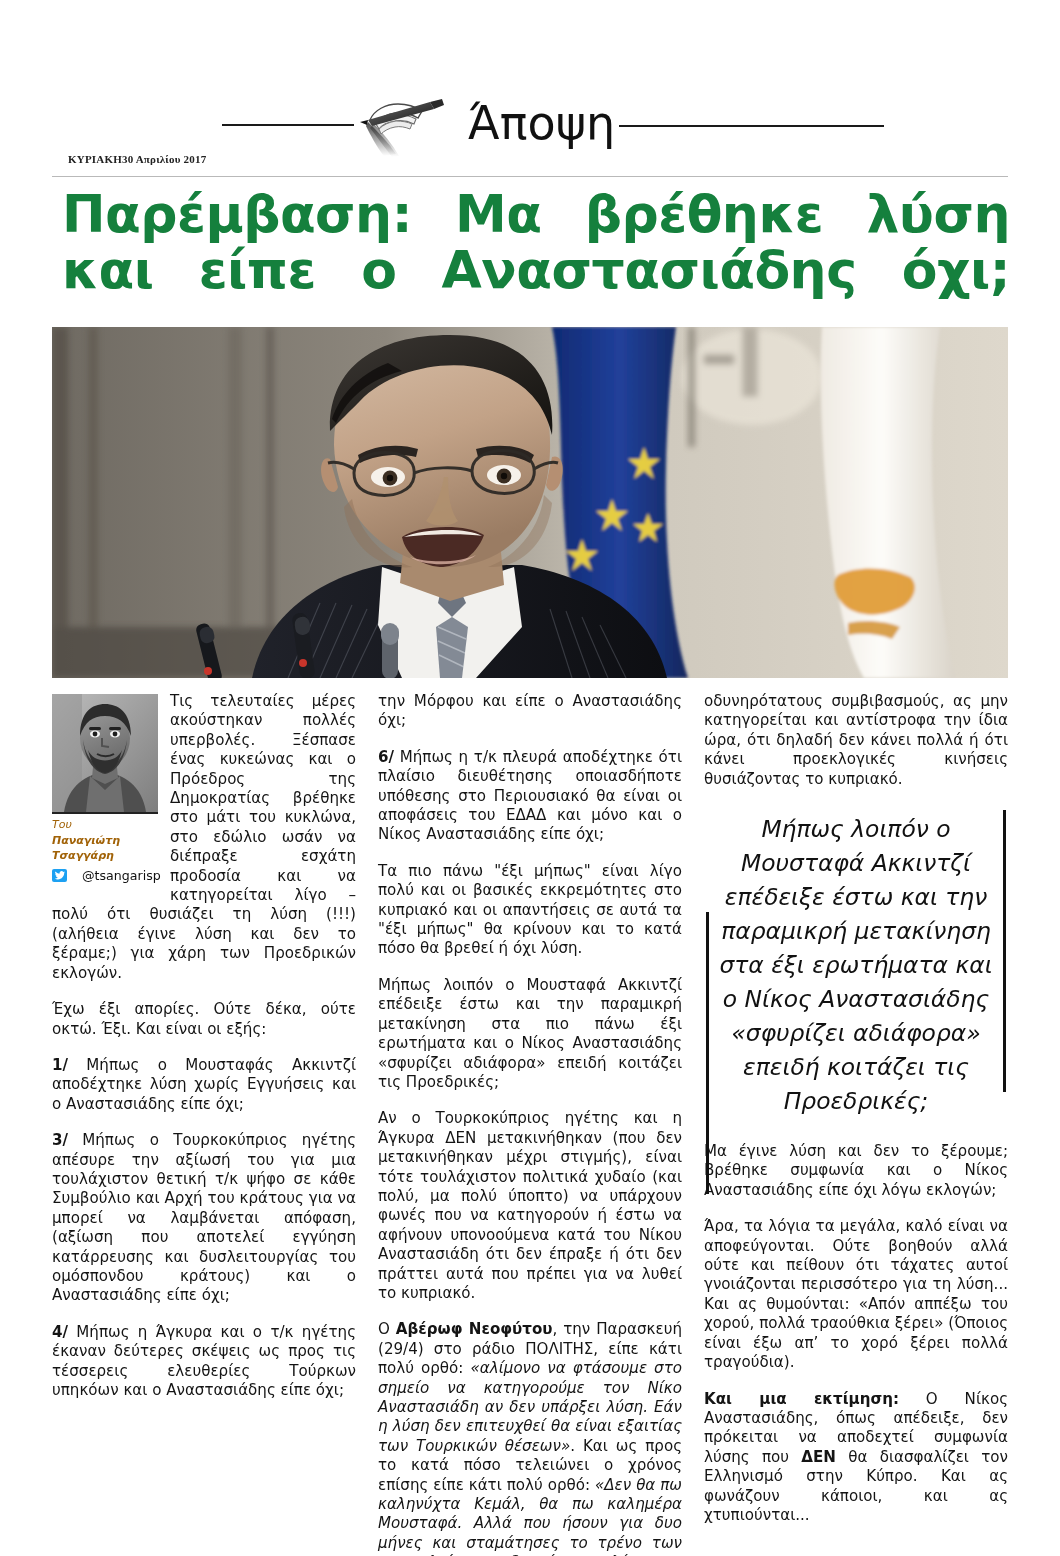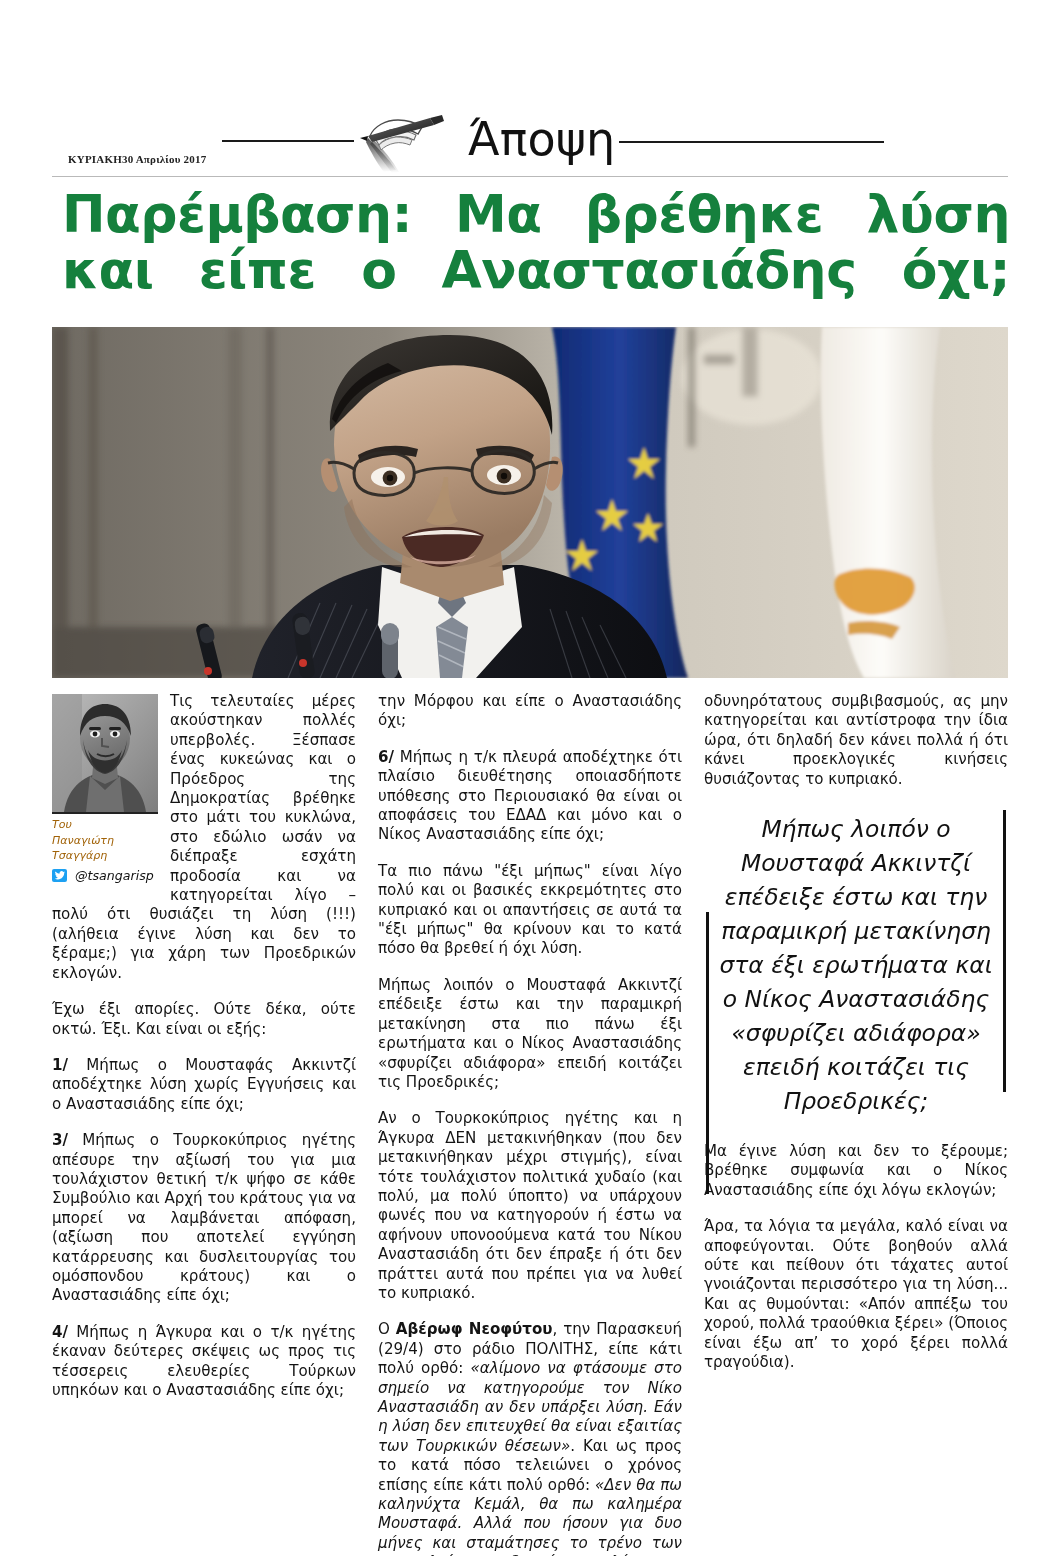--- a/index.html
+++ b/index.html
@@ -18,21 +18,21 @@
   .page {
     position: relative;
     width: 1060px;
     height: 1556px;
     background: #fff;
   }
 
   
   .masthead {
     position: absolute;
-    left: 0; top: 16px;
+    left: 0; top: 0;
     width: 1060px;
     height: 150px;
   }
   .masthead-inner {
     position: absolute;
     left: 222px;
     top: 96px;
     width: 662px;
     height: 54px;
     display: flex;
@@ -163,27 +163,26 @@
   }
   .author-photo svg { display: block; }
   .author-name {
     margin-top: 3px;
     font-family: "DejaVu Sans", sans-serif;
     font-style: italic;
     font-size: 11px;
     line-height: 15.6px;
     color: #a16207;
   }
-  .author-name .nm { font-weight: normal; margin-top: 28px; }
+  .author-name .nm { font-weight: bold; margin-top: 28px; }
   .author-handle {
     display: flex;
     align-items: center;
-    gap: 8px;
+    gap: 15px;
     margin-top: 2px;
-    font-style: italic;
     font-size: 12.6px;
     color: #111;
   }
   .tw {
     flex: 0 0 auto;
     width: 15px; height: 13px;
     background: #1da1f2;
     border-radius: 2px;
     position: relative;
   }
@@ -495,16 +494,17 @@
       <p>οδυνηρότατους συμβιβασμούς, ας μην κατηγορείται και αντίστροφα την ίδια ώρα, ότι δηλαδή δεν κάνει πολλά ή ότι κάνει προεκλογικές κινήσεις θυσιάζοντας το κυπριακό.</p>
 
       <div class="pullquote">
         <span class="pq-rule-right"></span>
         <span class="pq-rule-left"></span>
         <span class="pq-text">Μήπως λοιπόν ο Μουσταφά Ακκιντζί επέδειξε έστω και την παραμικρή μετακίνηση στα έξι ερωτήματα και ο Νίκος Αναστασιάδης «σφυρίζει αδιάφορα» επειδή κοιτάζει τις Προεδρικές;</span>
       </div>
 
       <p>Μα έγινε λύση και δεν το ξέρουμε; Βρέθηκε συμφωνία και ο Νίκος Αναστασιάδης είπε όχι λόγω εκλογών;</p>
       <p>Άρα, τα λόγια τα μεγάλα, καλό είναι να αποφεύγονται. Ούτε βοηθούν αλλά ούτε και πείθουν ότι τάχατες αυτοί γνοιάζονται περισσότερο για τη λύση... Και ας θυμούνται: «Απόν αππέξω του χορού, πολλά τραούθκια ξέρει» (Όποιος είναι έξω απ’ το χορό ξέρει πολλά τραγούδια).</p>
+      <p><span class="b">Και μια εκτίμηση:</span><span> Ο Νίκος Αναστασιάδης, όπως απέδειξε, δεν πρόκειται να αποδεχτεί συμφωνία λύσης που </span><span class="b">ΔΕΝ</span><span> θα διασφαλίζει τον Ελληνισμό στην Κύπρο. Και ας φωνάζουν κάποιοι, και ας χτυπιούνται...</span></p>
     </div>
 
   </div>
 </div>
 
 </body></html>

